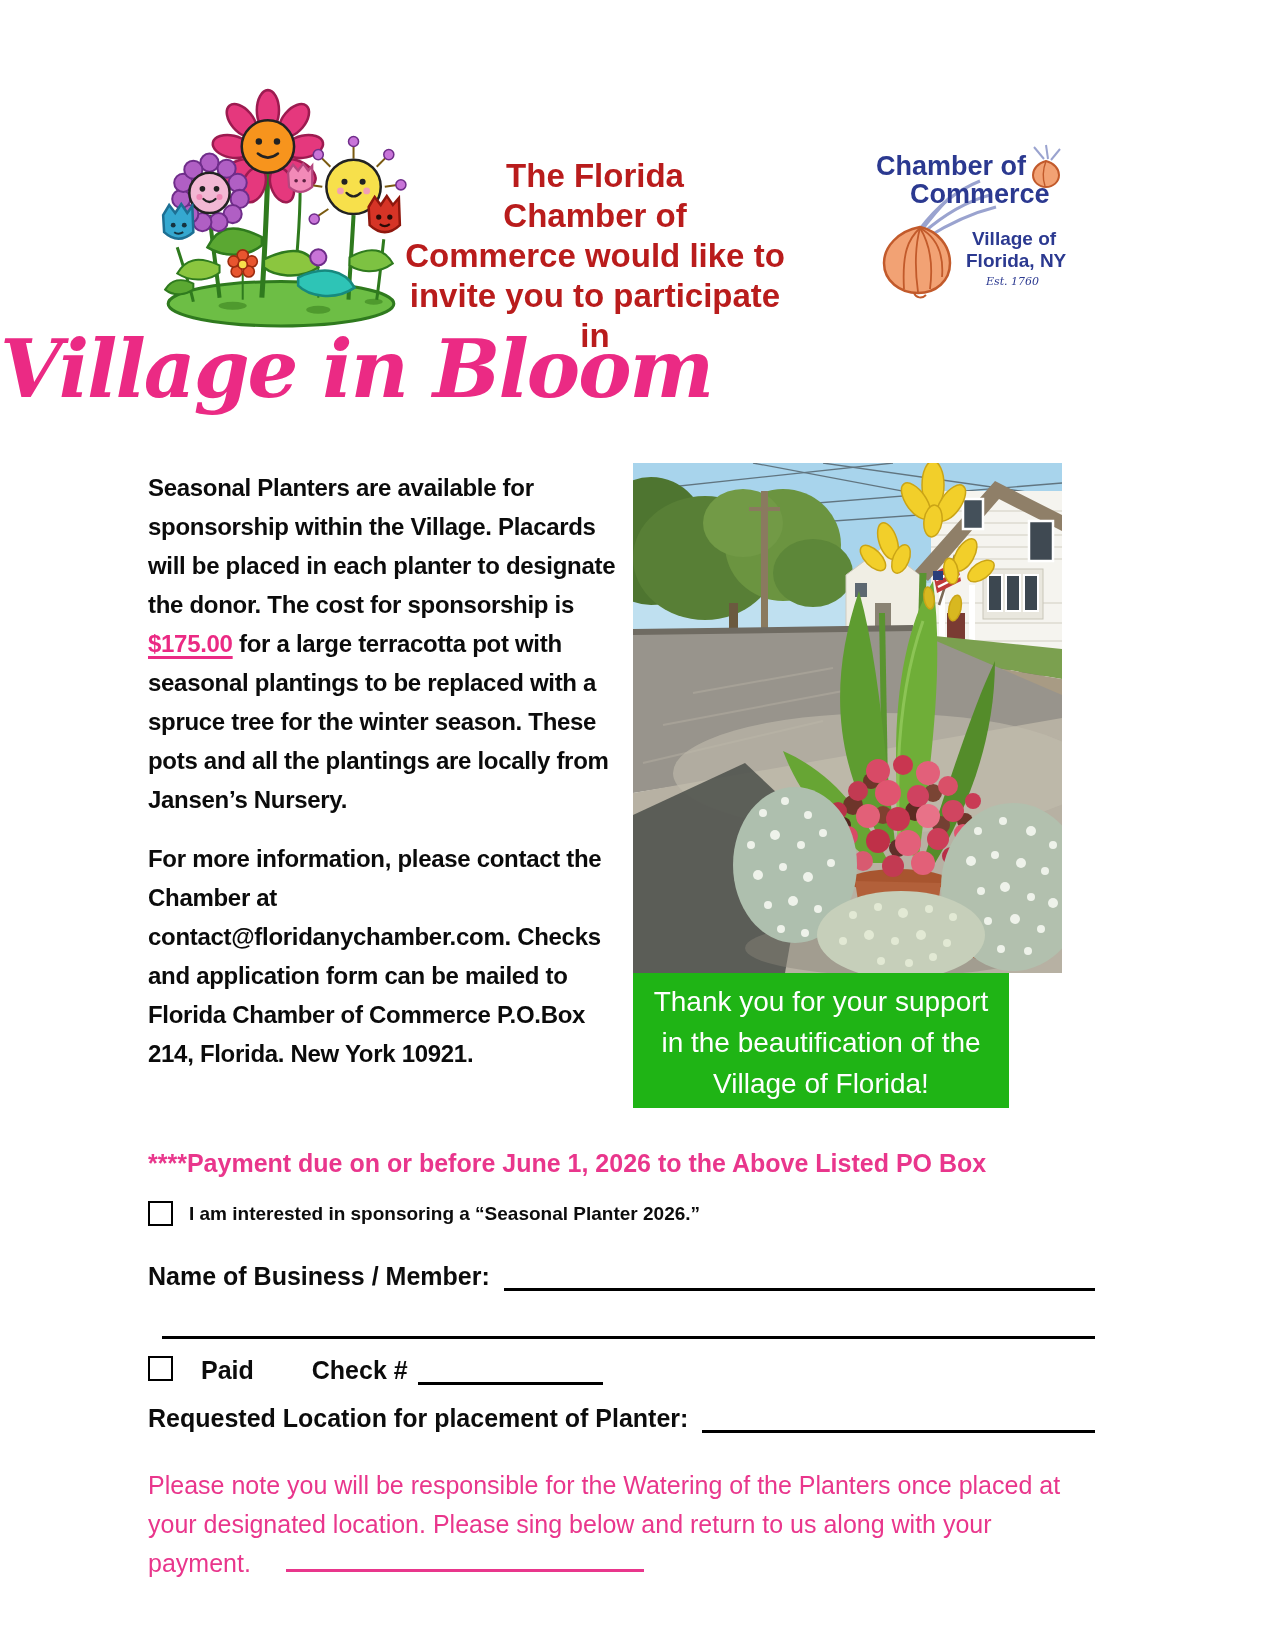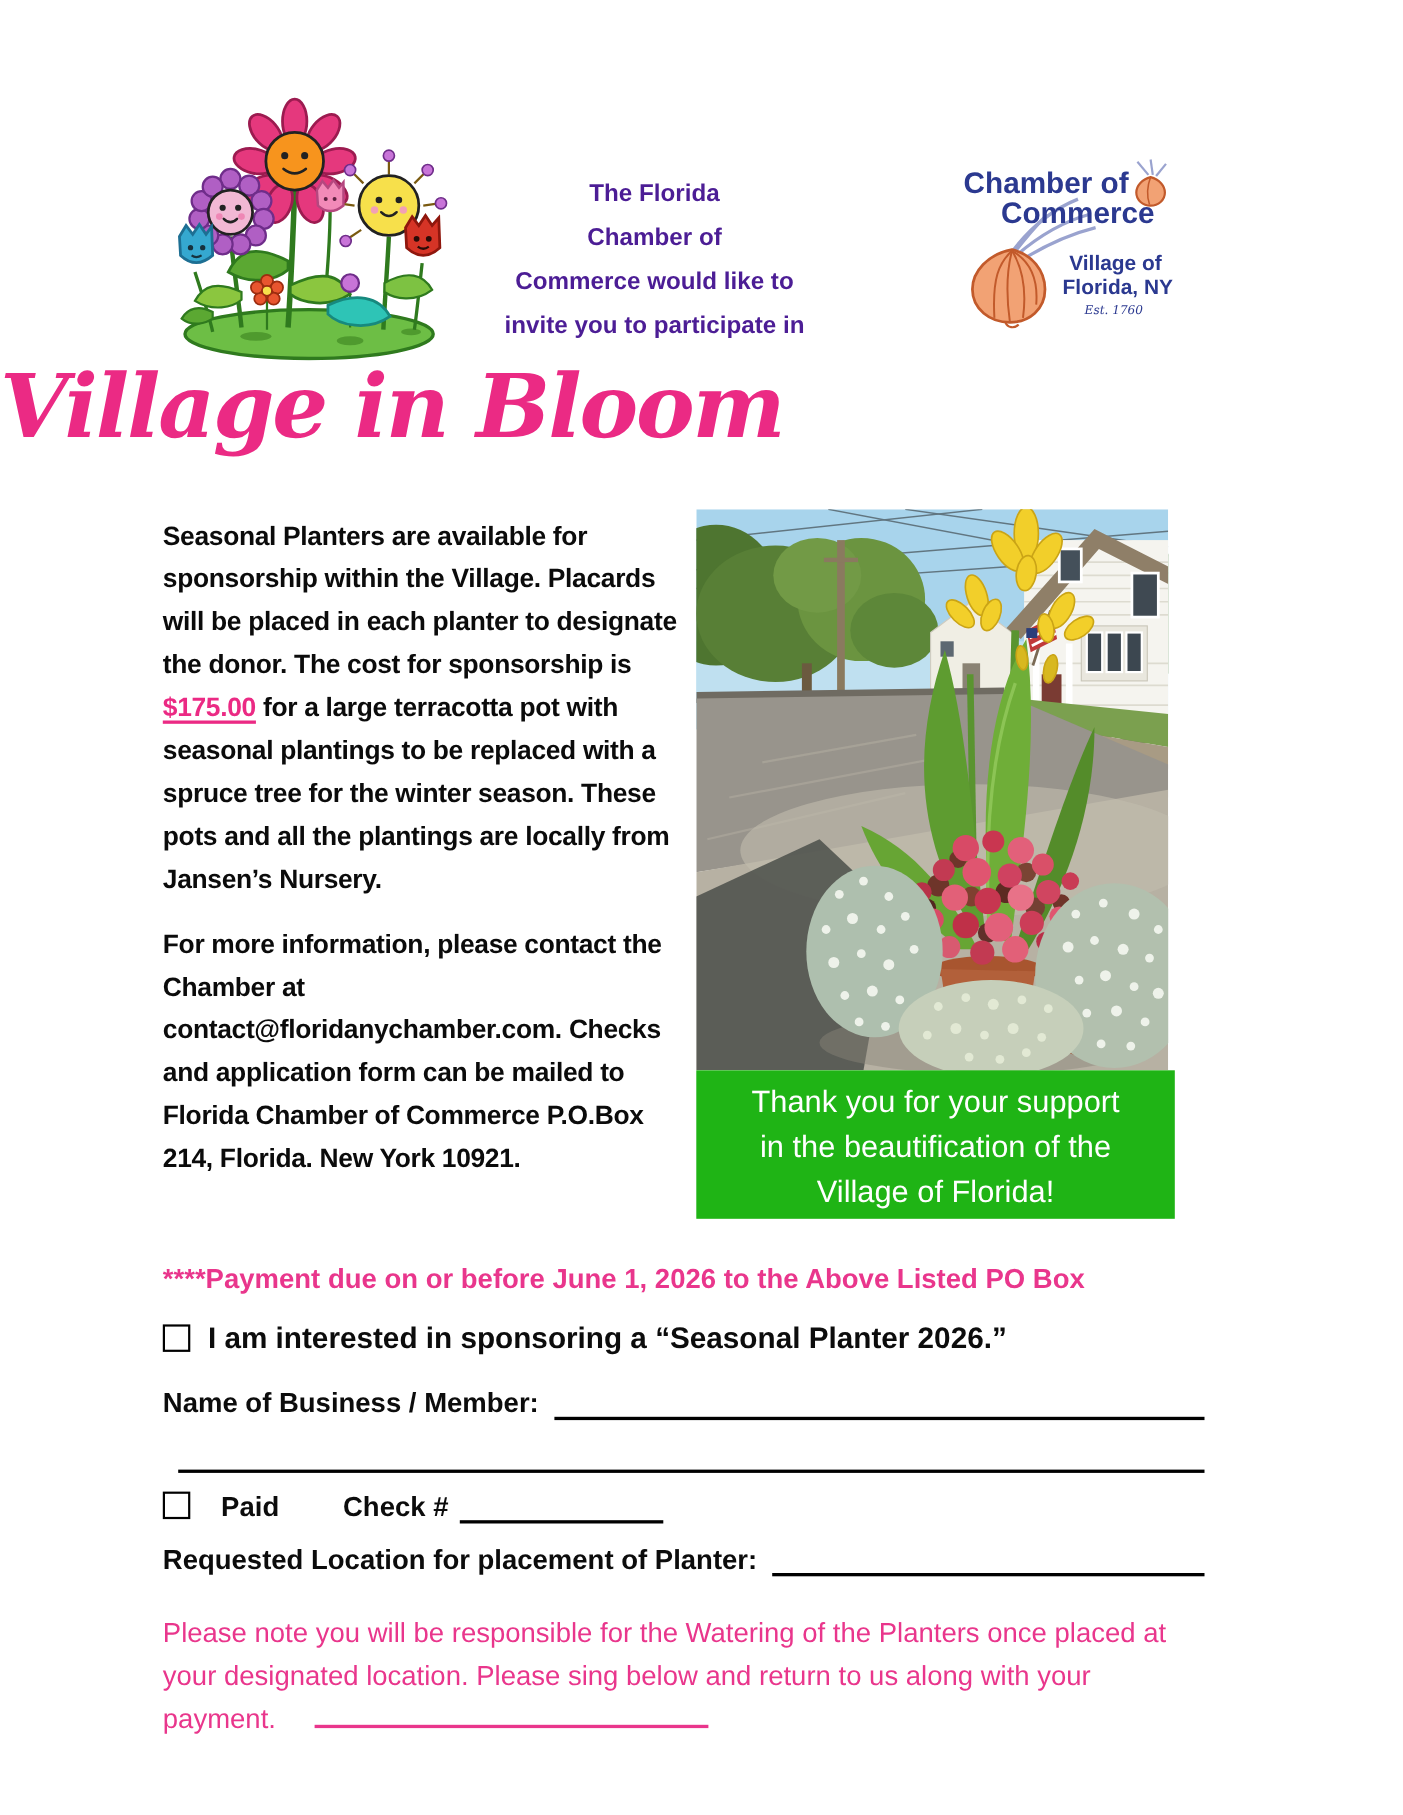--- a/index.html
+++ b/index.html
@@ -4,48 +4,48 @@
 <style>
   html,body{margin:0;padding:0;background:#ffffff;}
   .page{
     position:relative;width:1275px;height:1650px;background:#ffffff;
     font-family:"Liberation Sans",sans-serif;overflow:hidden;color:#0c0c0c;
   }
   
   .flowers{position:absolute;left:147px;top:86px;width:268px;height:242px;}
   .invite{
     position:absolute;left:393px;top:156px;width:404px;text-align:center;
-    font-size:22px;font-weight:bold;line-height:40px;color:#4c1d95;
+    font-size:33px;font-weight:bold;line-height:40px;color:#b91c1c;
   }
   .logo{position:absolute;left:868px;top:143px;width:204px;height:158px;}
   .title{
     position:absolute;left:0;top:322px;width:1275px;margin:0;text-align:left;
     font-family:"DejaVu Serif",serif;font-style:italic;font-weight:bold;
     font-size:80px;letter-spacing:-2px;color:#EB2A84;
   }
   
   .col-left{
     position:absolute;left:148px;top:468px;width:468px;
     font-size:24px;font-weight:bold;line-height:39px;letter-spacing:-0.3px;color:#0b0b0b;
   }
   .col-left p{margin:0 0 20px 0;}
   .price{
     color:#EB2A84;text-decoration:underline;text-decoration-color:#EB2A84;
     text-decoration-thickness:2.5px;text-underline-offset:4px;
   }
   
   .photo{position:absolute;left:633px;top:463px;width:429px;height:510px;}
   .caption{
-    position:absolute;left:633px;top:973px;width:435px;height:135px;background:#1FB415;
+    position:absolute;left:633px;top:973px;width:376px;height:135px;background:#1FB415;
     color:#ffffff;text-align:center;font-size:28px;line-height:41px;padding-top:8px;
     box-sizing:border-box;
   }
   
   .payment{position:absolute;left:148px;top:1149px;font-size:25px;font-weight:bold;color:#E9368C;}
-  .row{position:absolute;left:148px;display:flex;align-items:flex-end;font-size:27px;font-weight:bold;}
+  .row{position:absolute;left:148px;display:flex;align-items:flex-end;font-size:19px;font-weight:bold;}
   .interest{top:1201px;align-items:center;}
   .cb{
     display:inline-block;width:21px;height:21px;border:2.5px solid #000;background:#fff;
     margin-right:16px;flex:0 0 auto;
   }
   .frow{position:absolute;left:148px;width:947px;display:flex;align-items:flex-end;
     font-size:25px;font-weight:bold;}
   .frow .lbl{white-space:nowrap;}
   .blank{
     flex:1 1 auto;border-bottom:3px solid #000;height:30px;margin-left:14px;min-width:40px;

